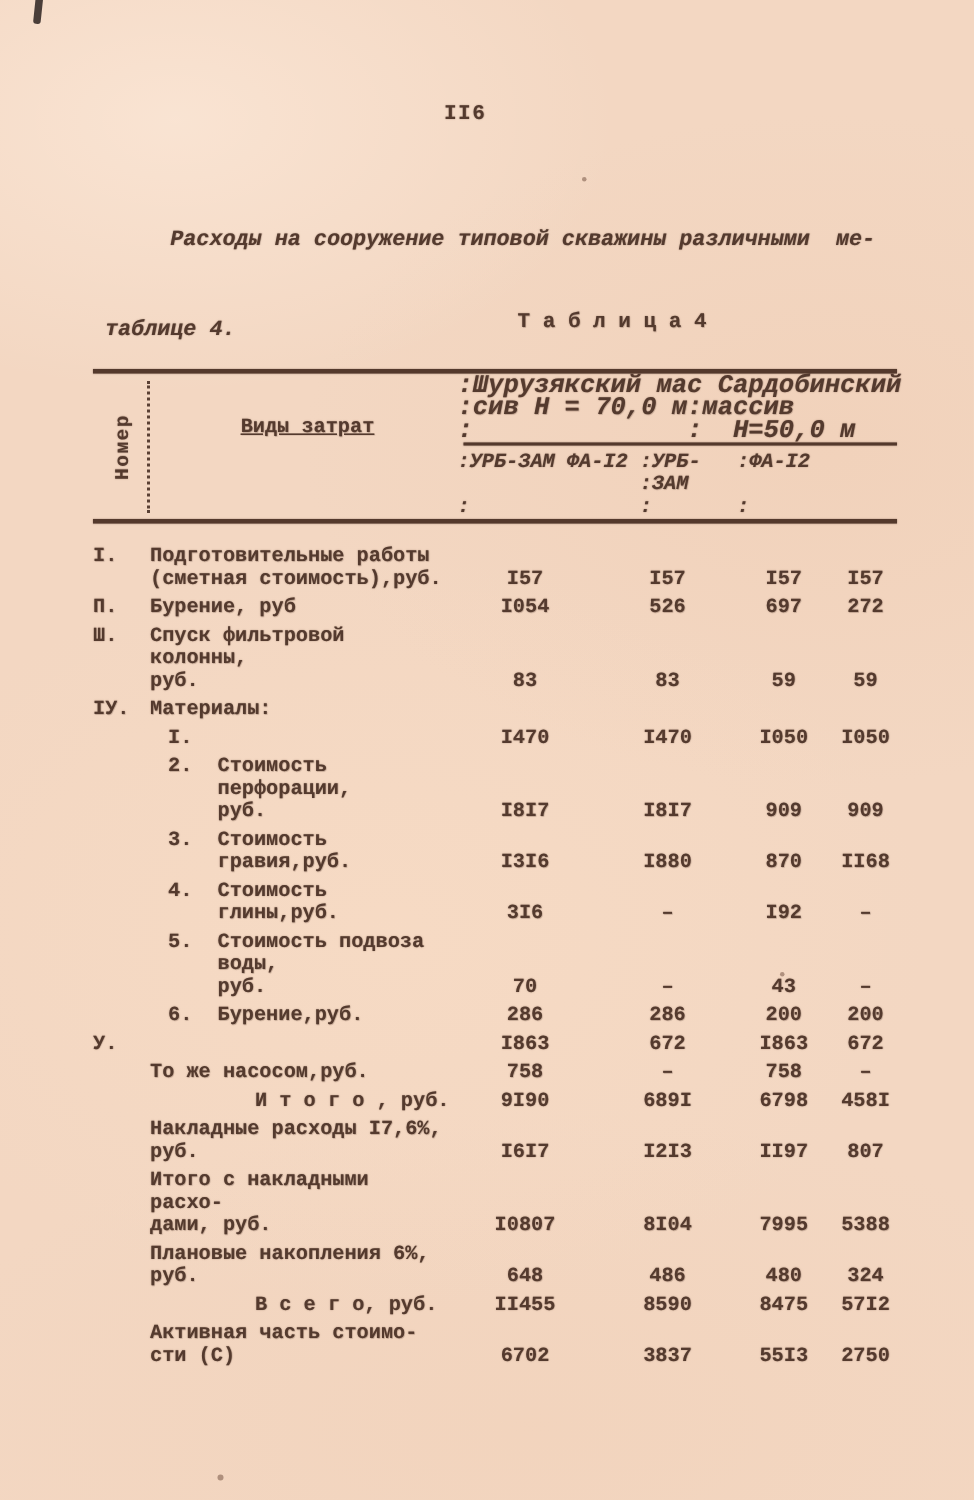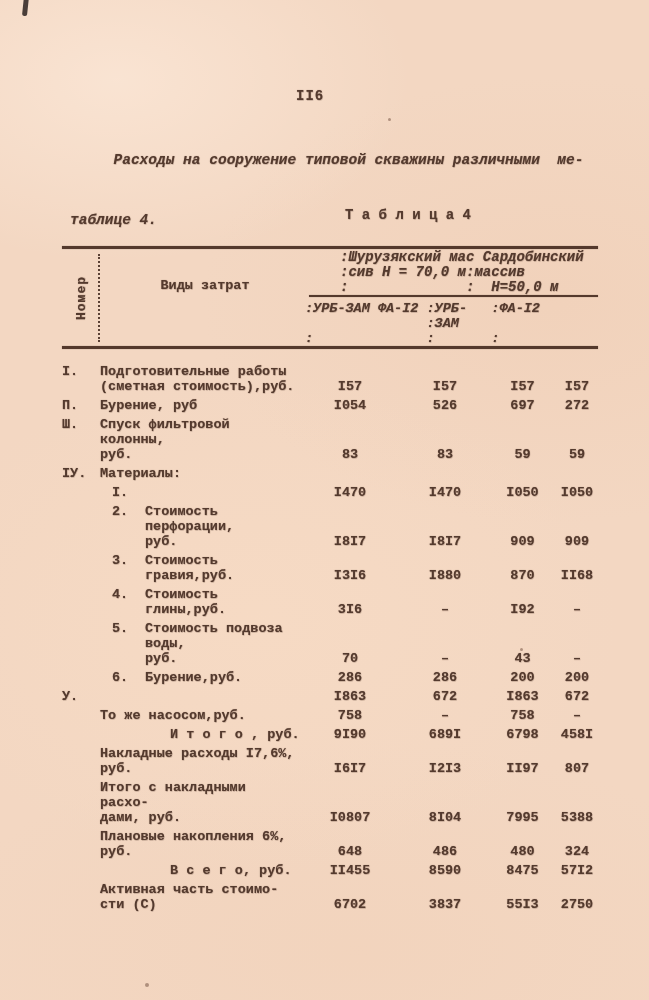--- a/index.html
+++ b/index.html
@@ -18,34 +18,34 @@
     color:#543a2e;
     font-weight:700;
     text-shadow:0 0 1px rgba(90,62,48,.55), .5px .5px 0 rgba(90,62,48,.18);
   }
   .pre{white-space:pre;font-style:italic;}
   #artifact-mark{
     position:absolute;left:23px;top:-4px;width:5px;height:20px;
     background:#2c2220;border-radius:2px;transform:rotate(6deg);opacity:.85;
   }
   .speck{position:absolute;background:#6b4a3a;border-radius:50%;opacity:.5;}
-  #page-number{position:absolute;left:296px;top:88px;font-size:14px;letter-spacing:1px;}
+  #page-number{position:absolute;left:296px;top:68px;font-size:14px;letter-spacing:1px;}
   #intro-paragraph{position:absolute;left:70px;top:110px;font-size:14.5px;line-height:20px;}
   #table-caption{position:absolute;left:345px;top:207px;font-size:14px;}
   #cost-table{position:absolute;left:62px;top:246px;width:537px;font-size:13.5px;line-height:15px;}
   .rule{background:#54392c;box-shadow:0 0 1px rgba(84,57,44,.7);}
   #table-top-rule{position:absolute;left:0;top:0;width:536px;height:2.5px;}
   #header-mid-rule{position:absolute;left:247px;top:49px;width:289px;height:2px;}
   #header-bottom-rule{position:absolute;left:0;top:100px;width:536px;height:3px;}
   #table-header{position:relative;height:103px;}
   #nomer-cell{position:absolute;left:4px;top:10px;height:84px;width:30px;display:flex;align-items:center;justify-content:center;}
   #nomer-label{writing-mode:vertical-rl;transform:rotate(180deg);font-size:13px;letter-spacing:1px;}
   #nomer-divider{position:absolute;left:36px;top:8px;height:88px;border-left:2px dotted #5a4034;}
-  #kinds-cell{position:absolute;left:48px;top:32px;width:190px;text-align:center;font-size:13.5px;}
-  #group-header-block{position:absolute;left:243px;top:4px;font-size:14px;line-height:15px;margin-left:35px;}
+  #kinds-cell{position:absolute;left:48px;top:32px;width:190px;text-align:center;font-size:13.5px;text-decoration:underline;}
+  #group-header-block{position:absolute;left:243px;top:4px;font-size:17px;line-height:15px;}
   #sub-header-block{position:absolute;left:243px;top:55px;font-size:13.5px;line-height:15px;}
   #table-body{padding-top:15px;}
   .trow{display:grid;grid-template-columns:238px 100px 90px 65px 44px;align-items:end;margin-bottom:4px;}
   .trow .labelcell{display:flex;}
   .trow .num{width:38px;flex:none;}
   .trow.indent-1 .labelcell{padding-left:50px;}
   .trow.indent-1 .num{width:33px;}
   .trow.indent-2 .labelcell{padding-left:108px;align-items:flex-end;}
   .trow.indent-2 .num{width:0;}
   .trow .val{text-align:center;}

